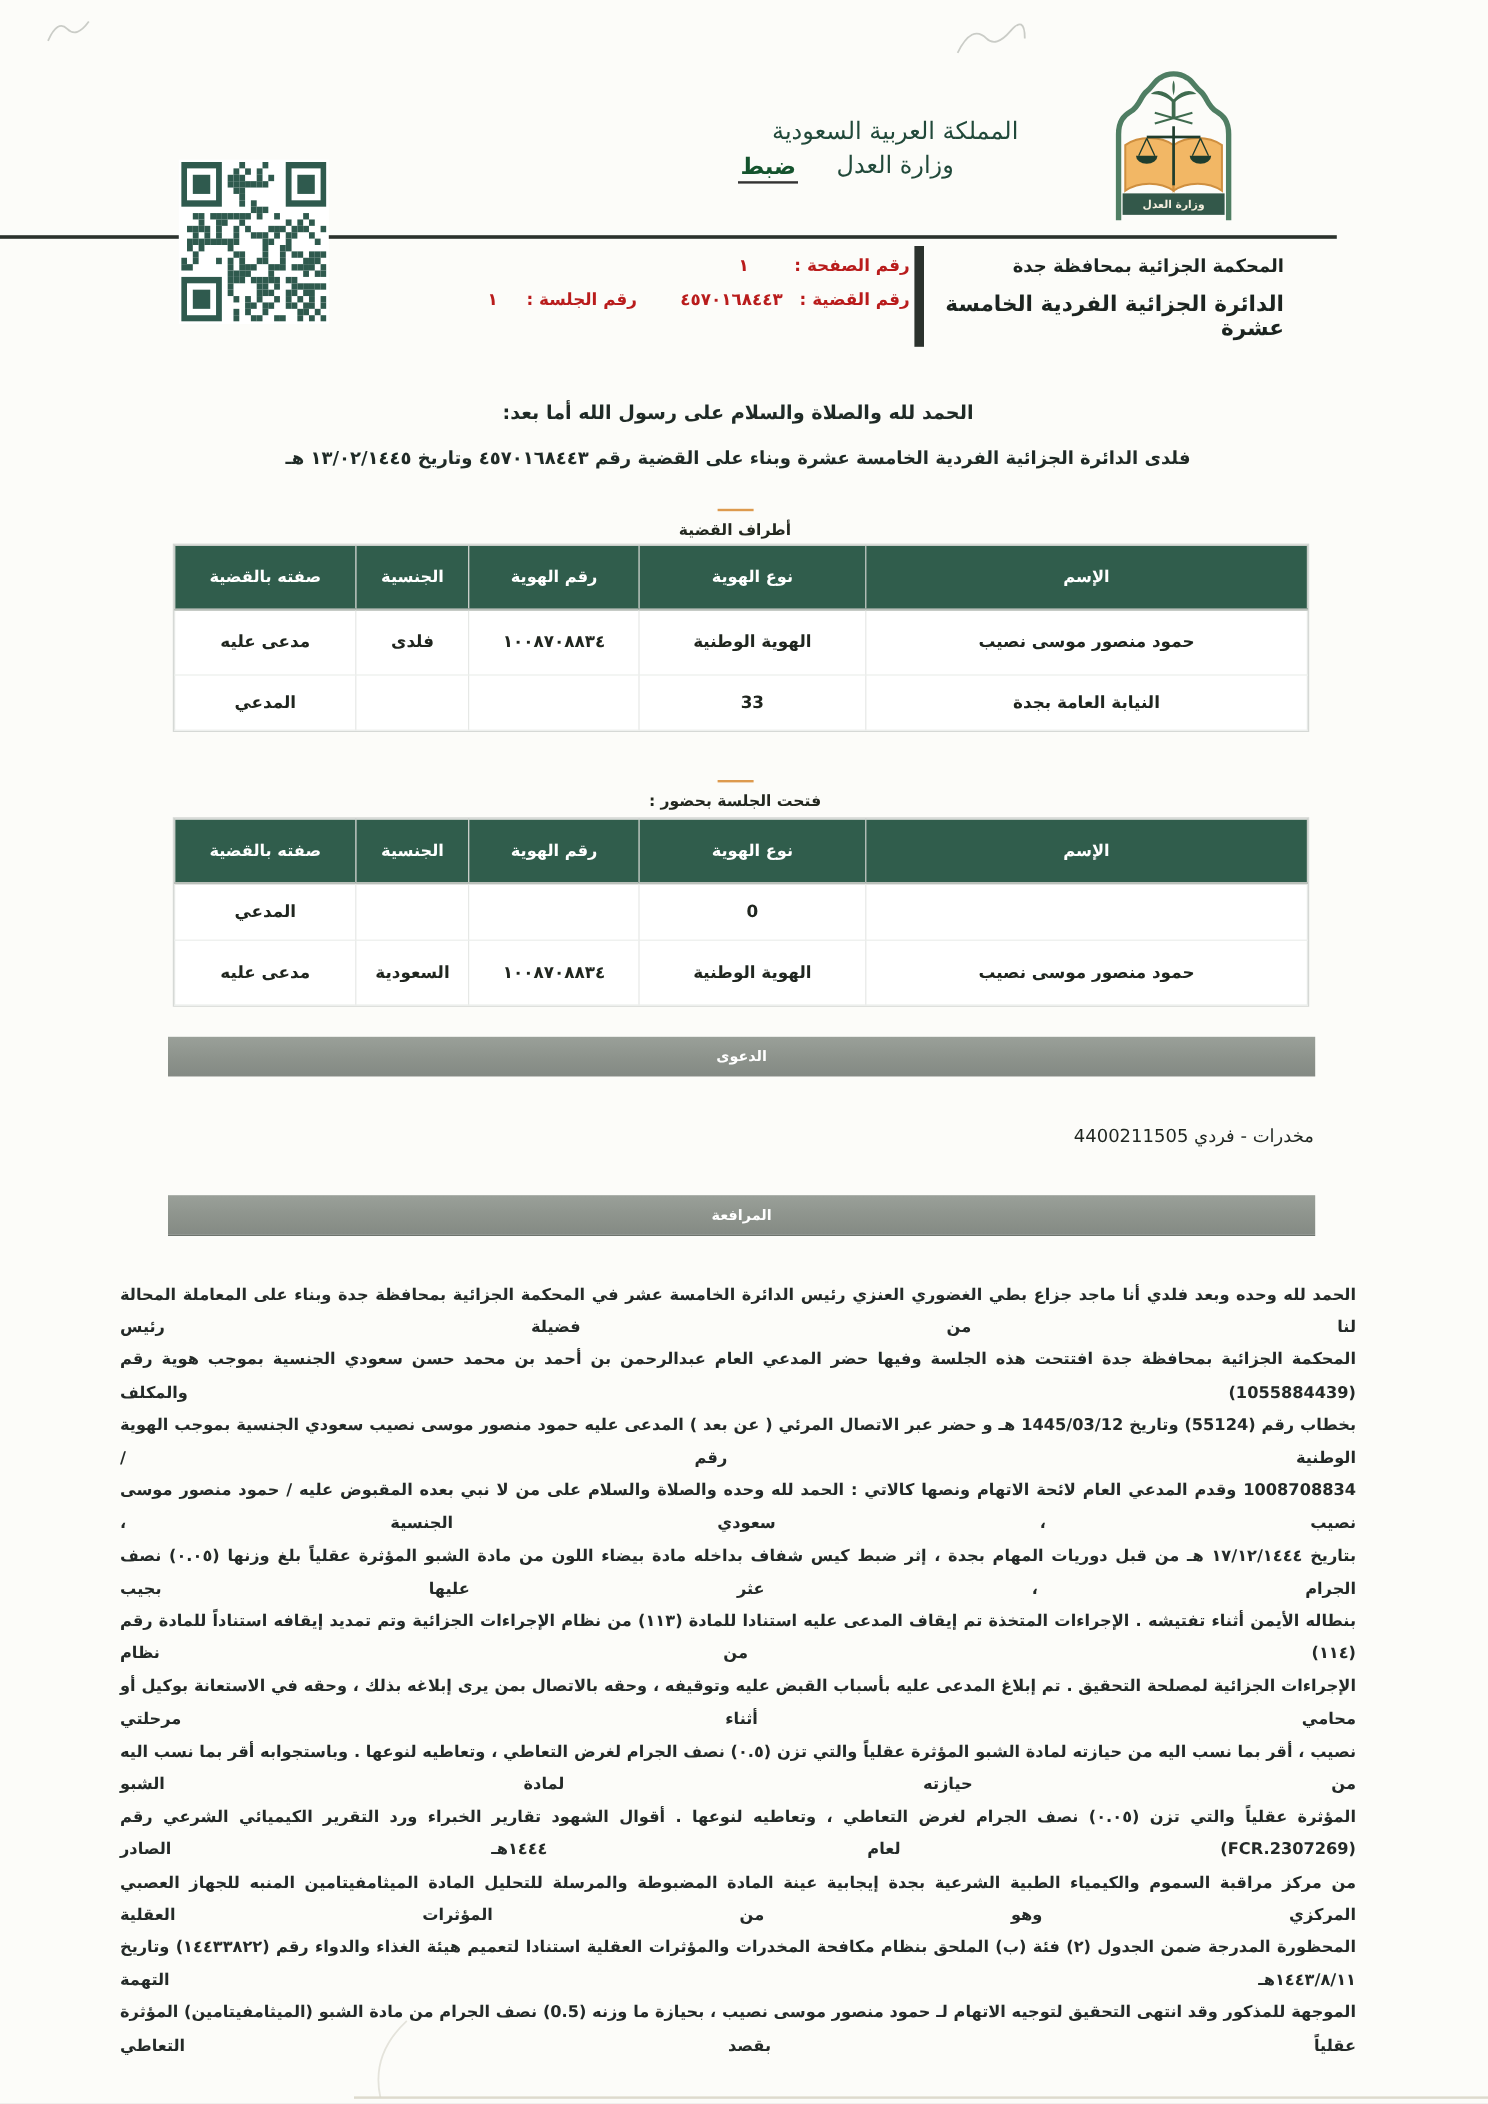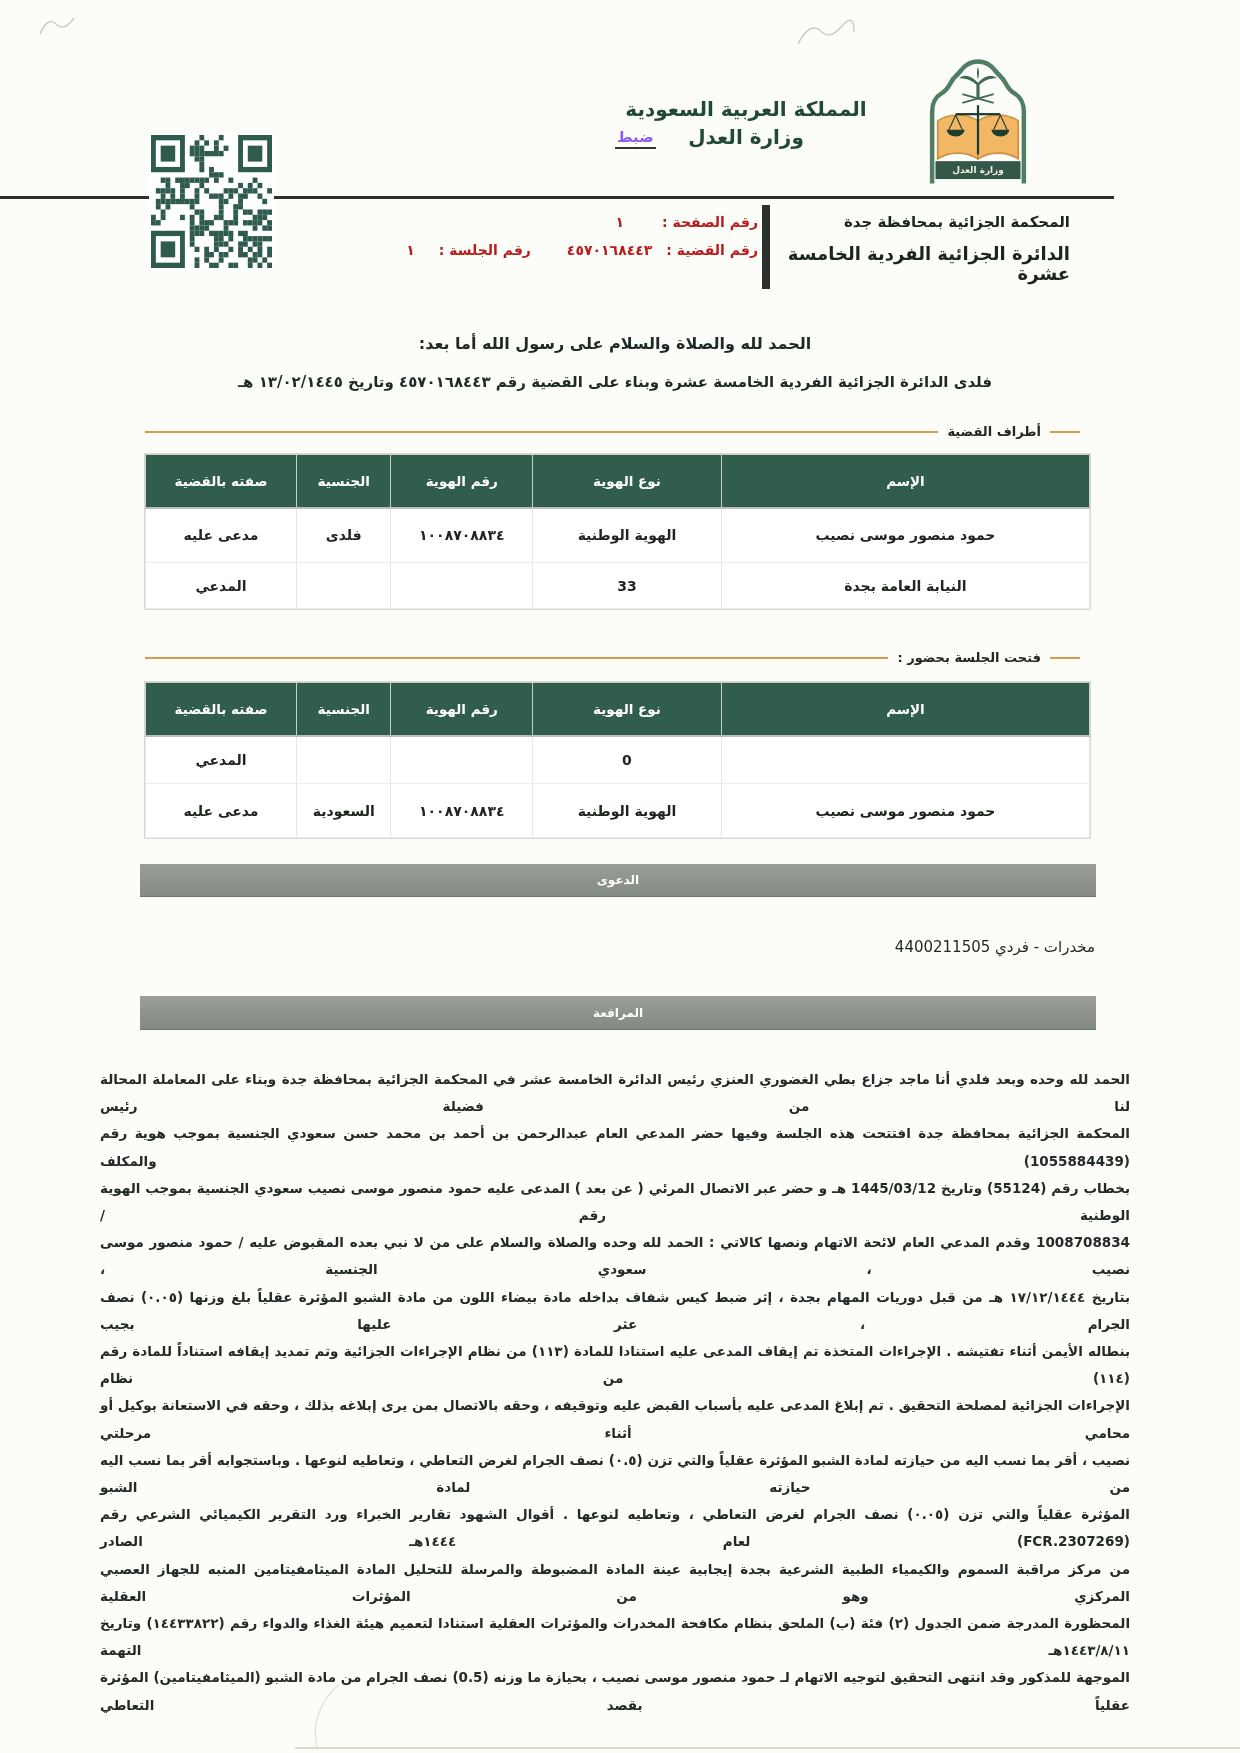--- a/index.html
+++ b/index.html
@@ -2,25 +2,25 @@
 <html lang="ar"><head>
 <meta charset="utf-8">
 <style>
   html,body{margin:0;padding:0;background:#e8e8e4;}
   .page{position:relative;width:1240px;height:1753px;margin:0 auto;background:#fcfcf9;
         font-family:"DejaVu Sans",sans-serif;color:#232a28;overflow:hidden;}
   [data-interactable]{box-sizing:border-box;}
 
   
   .brand-text{position:absolute;left:606px;top:96px;width:280px;text-align:center;
-              color:#21493a;font-weight:bold;}
+              color:#21493a;font-weight:normal;}
   .brand-text .l1{font-size:20px;line-height:26px;letter-spacing:.5px;}
   .brand-text .l2{font-size:20px;line-height:30px;}
   .logo{position:absolute;left:893px;top:56px;width:170px;height:132px;}
-  .stamp{position:absolute;left:615px;top:128px;font-size:15px;font-weight:bold;color:#8b5cf6;
+  .stamp{position:absolute;left:615px;top:128px;font-size:19px;font-weight:bold;color:#14532d;
          border-bottom:2px solid #333;padding:0 2px 1px 2px;direction:rtl;}
   .qr{position:absolute;left:149px;top:133px;width:125px;height:137px;background:#fff;z-index:2;padding:2px;}
   .pen-mark{position:absolute;opacity:.45;}
 
   
   .top-rule{position:absolute;left:0;top:196px;width:1114px;height:2.5px;background:#2b322d;}
   .vbar{position:absolute;left:762px;top:205px;width:8px;height:84px;background:#2b322d;}
   .court-block{position:absolute;left:770px;top:212px;width:300px;text-align:right;direction:rtl;
                font-weight:bold;color:#1c2420;}
   .court-block .c1{font-size:15px;line-height:20px;}
@@ -35,21 +35,21 @@
   .fval3{margin-right:24px;}
 
   
   .preamble{position:absolute;left:100px;top:334px;width:1030px;text-align:center;direction:rtl;
             font-weight:bold;color:#1f2a26;}
   .preamble .p1{font-size:16px;}
   .preamble .p2{font-size:15px;margin-top:20px;}
 
   
   .section-row{position:absolute;left:145px;width:935px;display:flex;align-items:center;
-               direction:rtl;gap:9px;}
+               direction:rtl;gap:9px;flex-direction:column;}
   .sec-dash{width:30px;height:2px;background:#dd9a4e;}
   .sec-line{flex:1;height:2px;background:#dd9a4e;}
   .sec-label{font-size:13px;font-weight:bold;color:#23281f;white-space:nowrap;}
 
   
   table.dtable{position:absolute;left:145px;width:945px;border-collapse:collapse;direction:rtl;
                table-layout:fixed;background:#fff;box-shadow:0 0 0 1px #d6d9d6;}
   .dtable th{background:#305d4c;color:#fff;font-size:13.5px;font-weight:bold;height:53px;
              border:1px solid #c9cec9;border-bottom:2px solid #b9bfb9;}
   .dtable td{text-align:center;font-size:14px;font-weight:bold;color:#20261f;height:50px;

